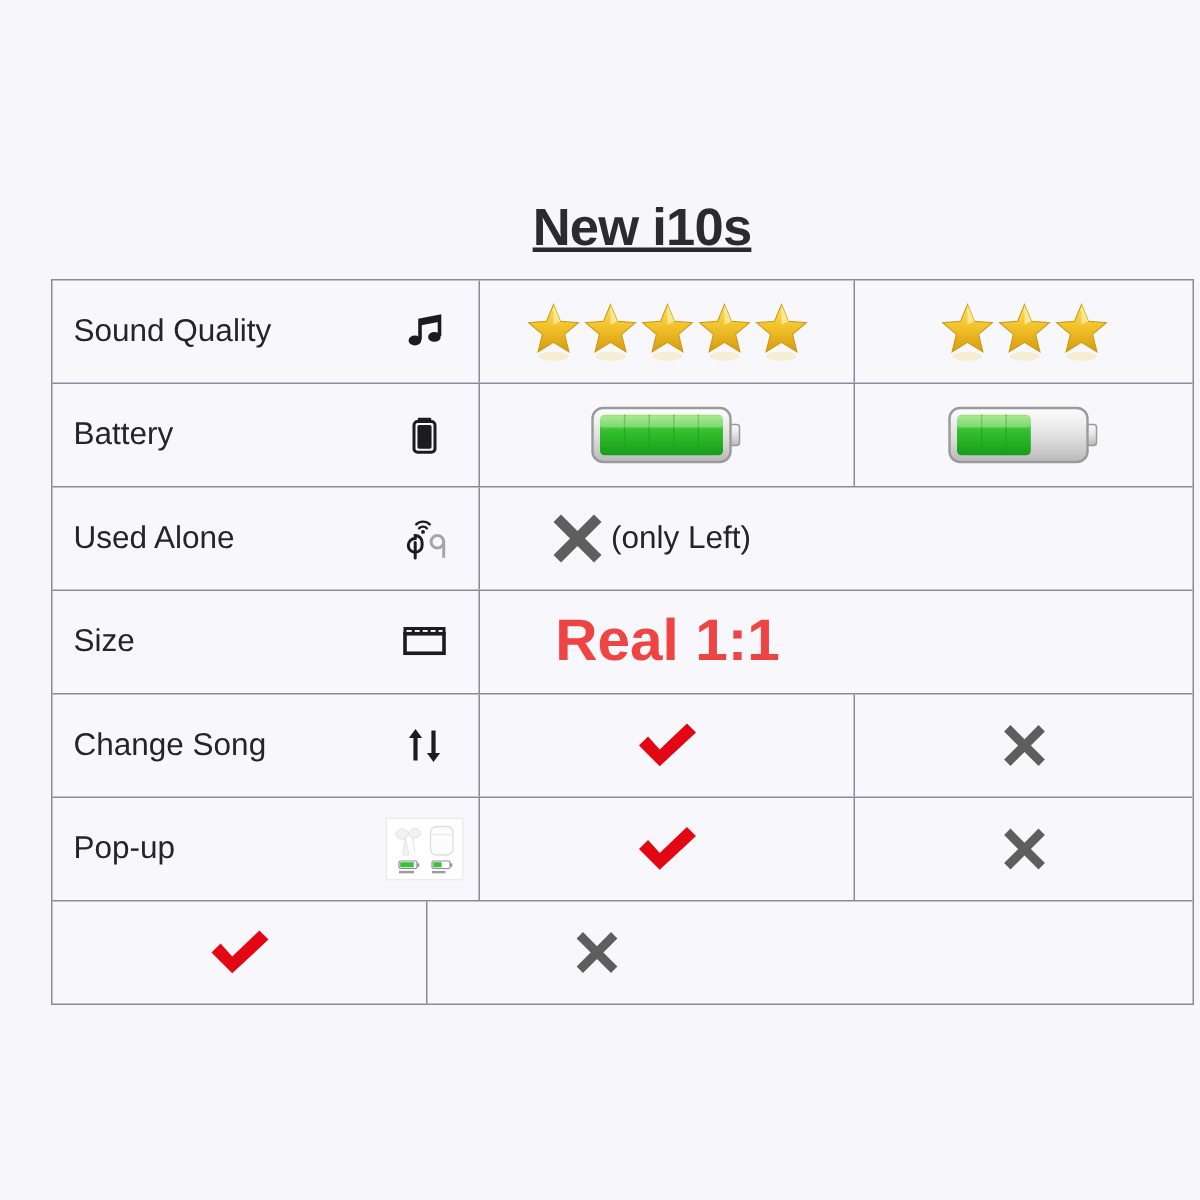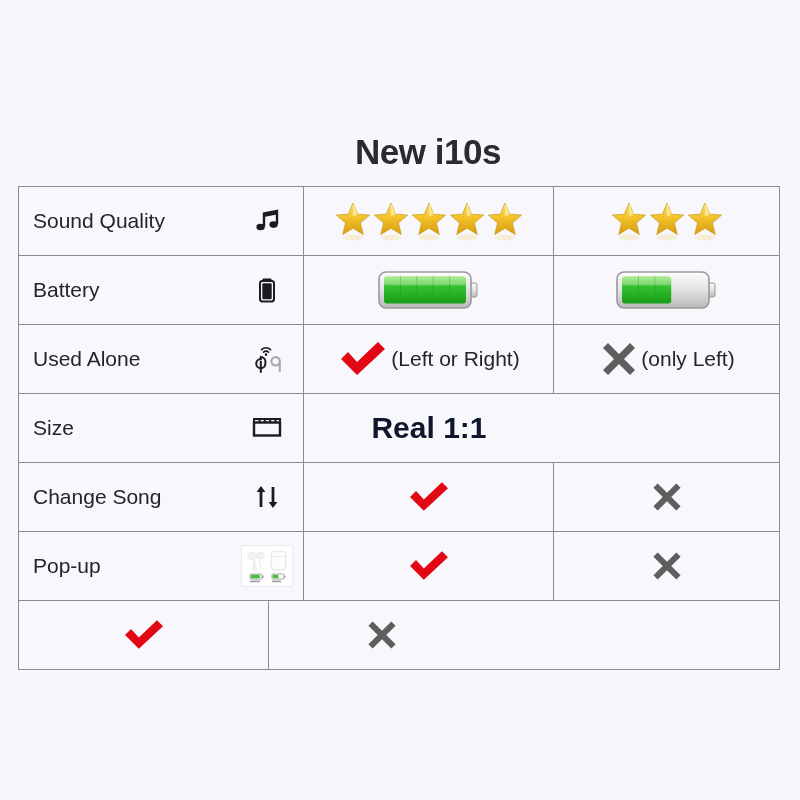--- a/index.html
+++ b/index.html
@@ -30,27 +30,27 @@
   }
   .hdr-spacer { width: 285px; flex: none; }
   .hdr-cell {
     flex: none;
     text-align: center;
     font-size: 35px;
     font-weight: bold;
     color: #2b2b2f;
     letter-spacing: -0.5px;
   }
-  .hdr-new { width: 250px; }
+  .hdr-new { width: 250px; text-decoration: underline; }
   .hdr-old { width: 227px; }
 
   
   .table {
     position: absolute;
-    left: 18px;
+    left: 34px;
     top: 186px;
     width: 762px;
     height: 484px;
     border: 1px solid #8b8b96;
     box-sizing: border-box;
     background: #f8f7fc;
     display: flex;
     flex-direction: column;
   }
   .row {
@@ -88,23 +88,23 @@
     display: flex;
     align-items: center;
     justify-content: center;
     width: 44px;
     height: 44px;
     flex: none;
   }
 
   
   .size-text {
-    font-size: 30px;
+    font-size: 39px;
     font-weight: bold;
-    color: #0f172a;
+    color: #ef4444;
   }
   .note-text {
     font-size: 21px;
     color: #24242a;
     margin-left: 2px;
   }
   .mark-with-note {
     display: flex;
     align-items: center;
     justify-content: center;
@@ -299,30 +299,20 @@
               <path d="M13.4 10.2 A3.6 3.6 0 0 1 18.6 10.2"></path>
             </g>
             <circle cx="16" cy="12.6" r="1.3" fill="#1c1c20"></circle>
             <path d="M10.8 15 a4.6 4.6 0 0 1 4.6 4.6 v2 a4.6 4.6 0 0 1-4.6 4.6 a4.6 4.6 0 0 1-4.6-4.6 a4.6 4.6 0 0 1 4.6-4.6 z" fill="none" stroke="#1c1c20" stroke-width="2"></path>
             <path d="M10.8 19.6 L10.8 30" fill="none" stroke="#1c1c20" stroke-width="2" stroke-linecap="round"></path>
             <path d="M25.6 15 a4.2 4.2 0 0 1 4.2 4.2 a4.2 4.2 0 0 1-4.2 4.2 a4.2 4.2 0 0 1-4.2-4.2 a4.2 4.2 0 0 1 4.2-4.2 z" fill="none" stroke="#a5a5ab" stroke-width="2"></path>
             <path d="M29.8 19.2 L29.8 29" fill="none" stroke="#a5a5ab" stroke-width="2" stroke-linecap="round"></path>
           </svg>
         </span>
       </div>
-      <div class="cell c-new">
-        <div class="mark-with-note">
-          <span class="check">
-            <svg width="52" height="44" viewBox="0 0 52 44">
-              <path d="M4 22 L11 15 L20 25 L41 5 L48 12 L20 38 Z" fill="#e30613"></path>
-            </svg>
-          </span>
-          <span class="note-text">(Left or Right)</span>
-        </div>
-      </div>
       <div class="cell c-old">
         <div class="mark-with-note">
           <span class="cross">
             <svg width="40" height="40" viewBox="0 0 40 40">
               <path d="M9 4 L20 15 L31 4 L36 9 L25 20 L36 31 L31 36 L20 25 L9 36 L4 31 L15 20 L4 9 Z" fill="#5e5e5e"></path>
             </svg>
           </span>
           <span class="note-text">(only Left)</span>
         </div>
       </div>

